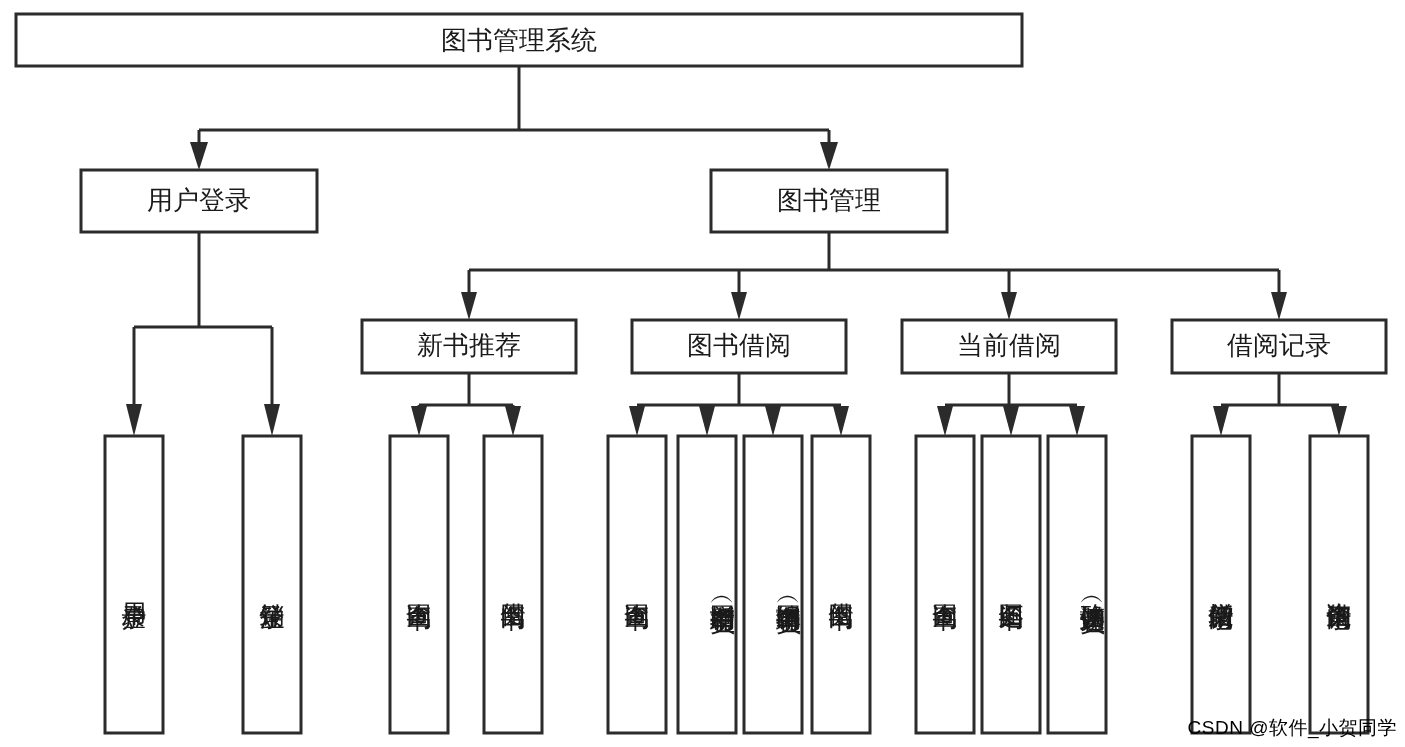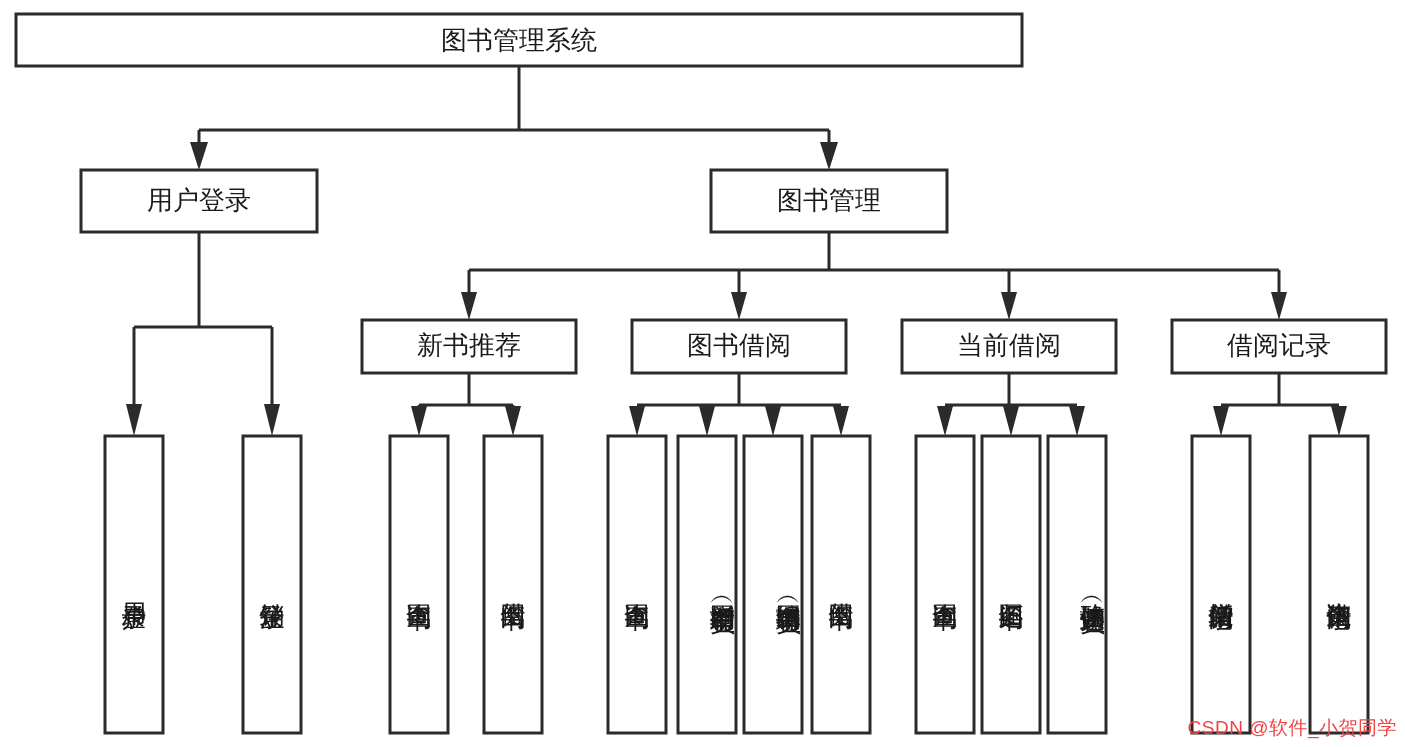--- a/index.html
+++ b/index.html
@@ -64,21 +64,21 @@
     white-space: nowrap;
     letter-spacing: 1px;
     pointer-events: none;
   }
   .watermark {
     position: absolute;
     right: 8px;
     bottom: 6px;
     font-family: "Liberation Sans", "DejaVu Sans", sans-serif;
     font-size: 19px;
-    color: #ef4444;
+    color: #000000;
     letter-spacing: 0.5px;
     white-space: nowrap;
   }
 </style>
 </head>
 <body>
 
 <div id="diagram-root">
 
   <svg class="flow" viewBox="0 0 1405 747" xmlns="http://www.w3.org/2000/svg">

